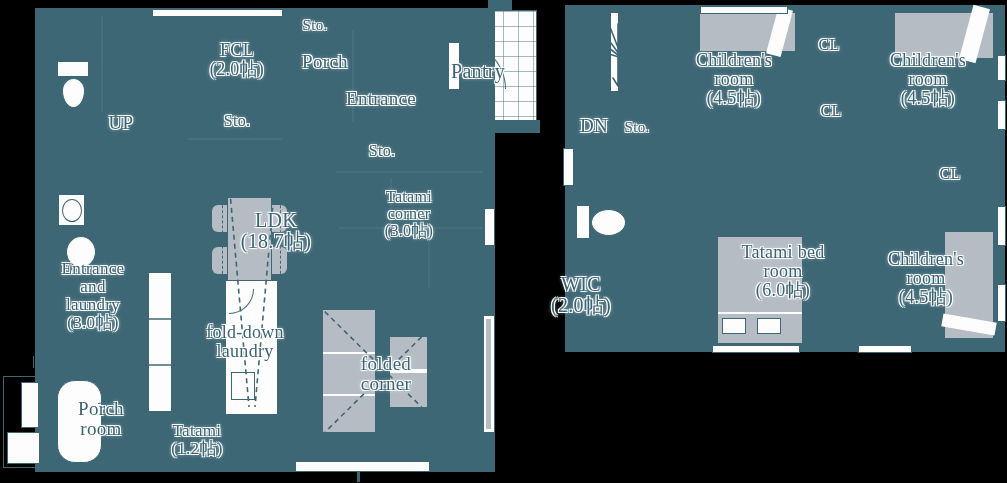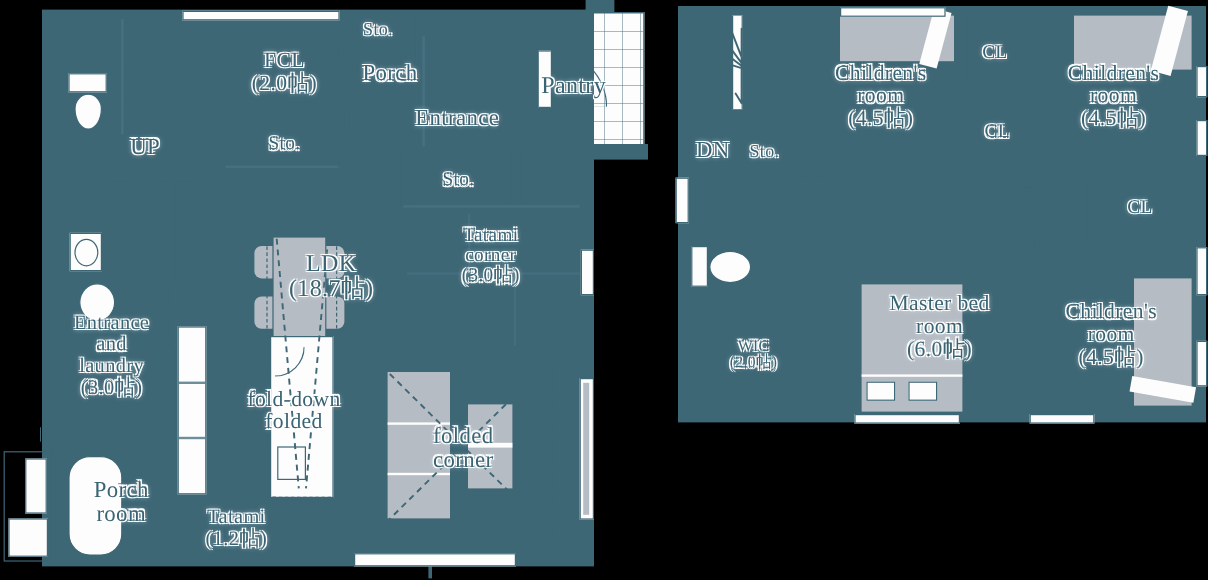--- a/index.html
+++ b/index.html
@@ -155,21 +155,21 @@
     <div class="lb" style="left:276px;top:231px;font-size:20px">LDK
 (18.7帖)</div>
     <div class="lb" style="left:409px;top:214px;font-size:16px">Tatami
 corner
 (3.0帖)</div>
     <div class="lb" style="left:93px;top:296px;font-size:17px">Entrance
 and
 laundry
 (3.0帖)</div>
     <div class="lb" style="left:245px;top:342px;font-size:18px">fold-down
-folded</div>
+laundry</div>
     <div class="lb" style="left:386px;top:374px;font-size:19px">folded
 corner</div>
     <div class="lb" style="left:101px;top:419px;font-size:19px">Porch
 room</div>
     <div class="lb" style="left:197px;top:440px;font-size:17px">Tatami
 (1.2帖)</div>
   </section>
 
   <section>
     <div class="w" style="left:565px;top:5px;width:440px;height:347px"></div>
@@ -257,23 +257,23 @@
 (4.5帖)</div>
     <div class="lb" style="left:928px;top:80px;font-size:18px">Children's
 room
 (4.5帖)</div>
     <div class="lb" style="left:926px;top:279px;font-size:18px">Children's
 room
 (4.5帖)</div>
     <div class="lb" style="left:829px;top:45px;font-size:16px">CL</div>
     <div class="lb" style="left:831px;top:111px;font-size:16px">CL</div>
     <div class="lb" style="left:950px;top:174px;font-size:16px">CL</div>
-    <div class="lb" style="left:628px;top:295px;font-size:13px">WIC
+    <div class="lb" style="left:581px;top:295px;font-size:20px">WIC
 (2.0帖)</div>
-    <div class="lb" style="left:783px;top:272px;font-size:18px">Master bed
+    <div class="lb" style="left:783px;top:272px;font-size:18px">Tatami bed
 room
 (6.0帖)</div>
   </section>
 
   <svg class="lines" width="1007" height="483" viewBox="0 0 1007 483">
     <path d="M100,57L47,42M100,57L52,25M100,57L62,17M100,57L77,16M100,57L92,16
              M94,22L64,45M64,45L73,43M64,45L66,36
              M622,58L577,44M622,58L580,26M622,58L591,16M622,58L605,14
              M618,24L618,86M618,86L613,78M618,86L623,78
              M197,142L205,155L213,142 M267,142L275,155L283,142

